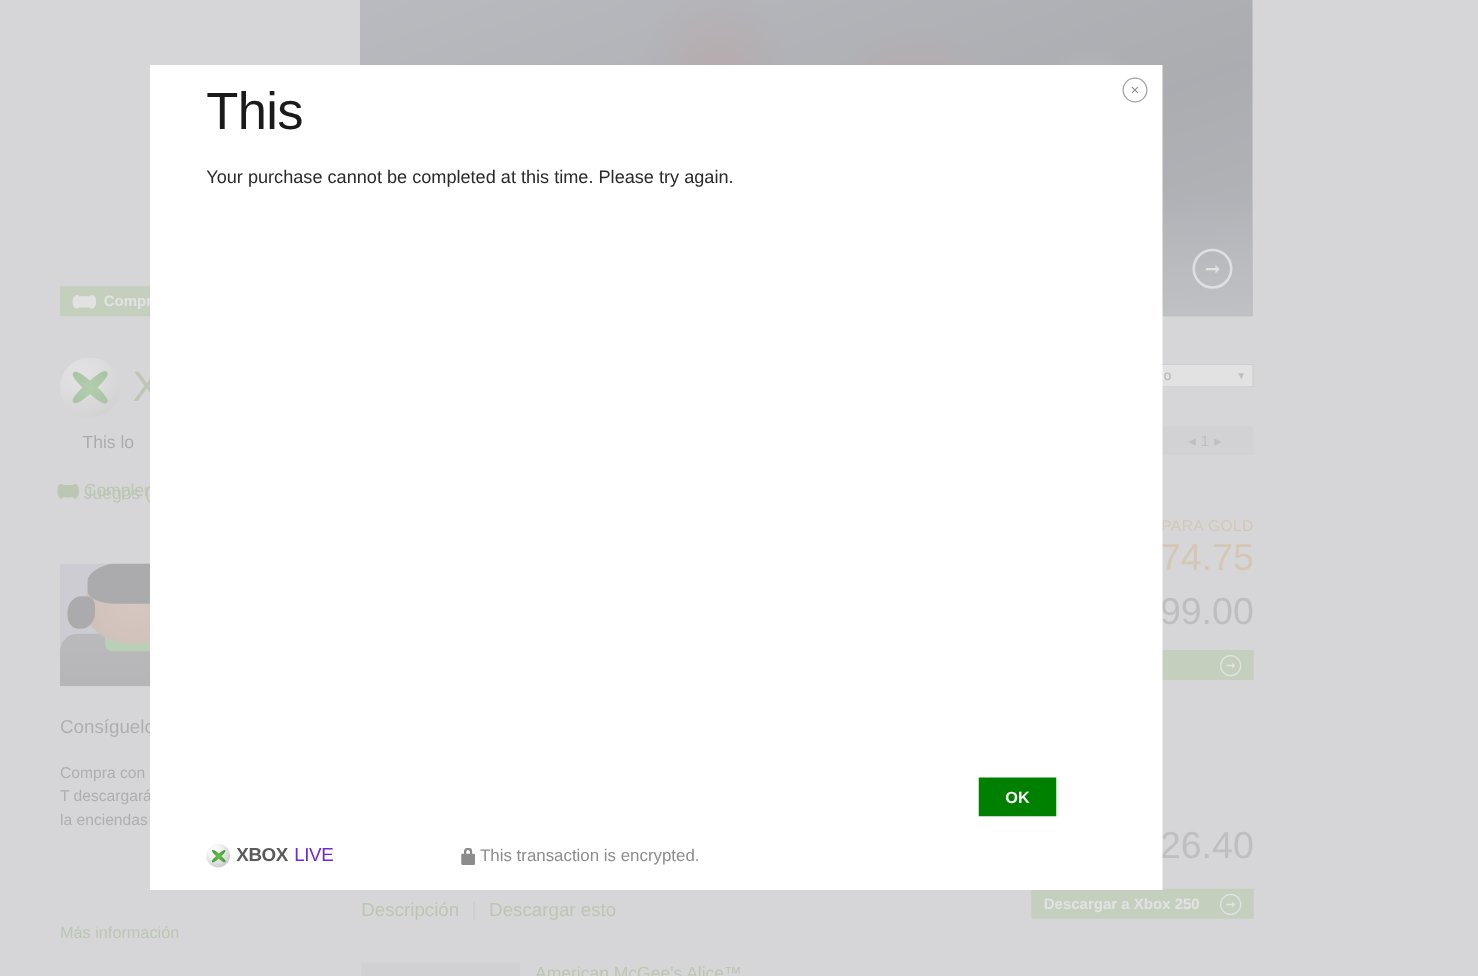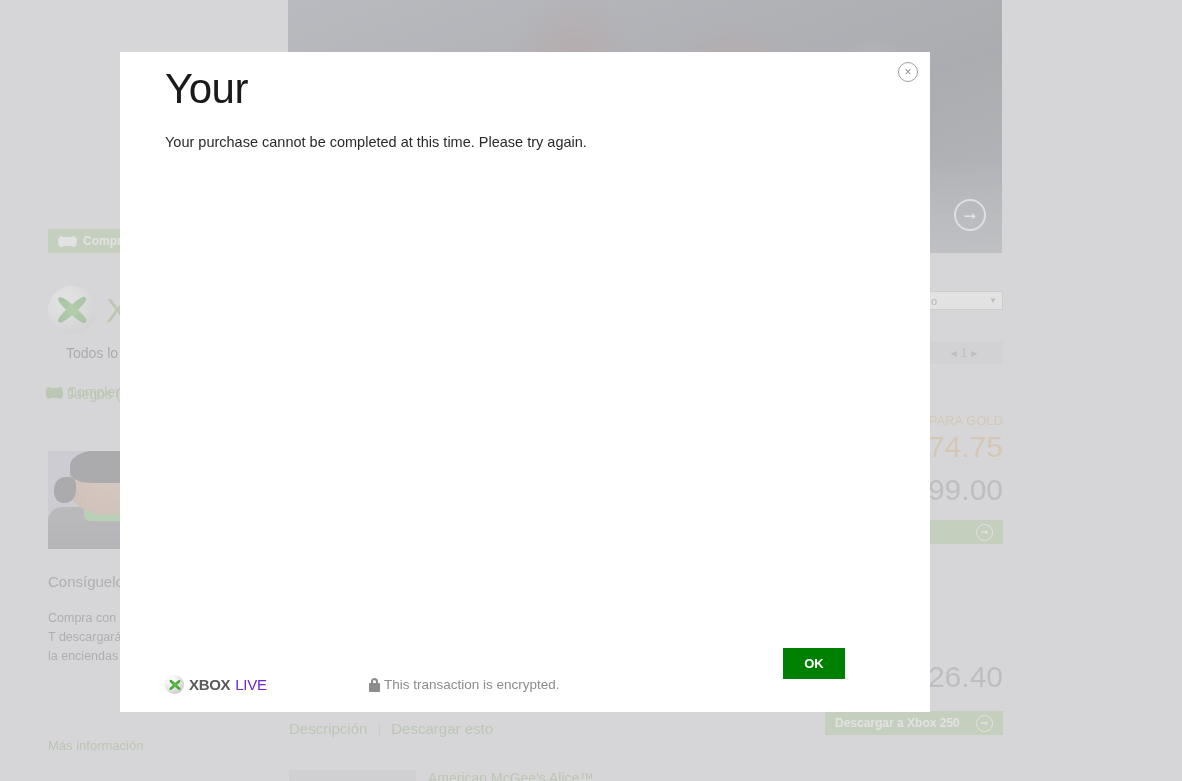--- a/index.html
+++ b/index.html
@@ -374,21 +374,20 @@
     position: absolute;
     left: 663px; top: 570px;
     width: 62px; height: 31px;
     background: #008000;
     color: #ffffff;
     border: none;
     font-size: 13px;
     font-weight: bold;
     cursor: pointer;
     font-family: "Liberation Sans", sans-serif;
-    margin-top: 26px;
   }
 
   .modal-footer {
     position: absolute;
     left: 0; right: 0;
     bottom: 9px;
     height: 30px;
     padding-left: 43px;
   }
 
@@ -455,21 +454,21 @@
       <div class="buy-btn">
         <span class="pad-ico"></span>
         <span>Comprar</span>
       </div>
 
       <div class="brand-row">
         <span class="xbox-sphere"></span>
         <span class="brand-word">X</span>
       </div>
 
-      <div class="all-label">Todos lo</div>
+      <div class="all-label">This lo</div>
 
       <div class="cat-link a">
         <span class="cat-ico"></span>
         <span>Juegos (</span>
       </div>
       <div class="cat-link b">
         <span class="cat-ico"></span>
         <span>Complem</span>
       </div>
 
@@ -521,21 +520,21 @@
       <div class="list-thumb"></div>
       <div class="list-title">American McGee's Alice™</div>
 
     </div>
   </div>
 
   <div class="modal">
 
     <button class="modal-close">×</button>
 
-    <div class="modal-title">Your</div>
+    <div class="modal-title">This</div>
 
     <div class="modal-message">Your purchase cannot be completed at this time. Please try again.</div>
 
     <button class="modal-ok">OK</button>
 
     <div class="modal-footer">
 
       <div class="xl-logo">
         <span class="xbox-sphere"></span>
         <span class="xl-xbox">XBOX</span>

